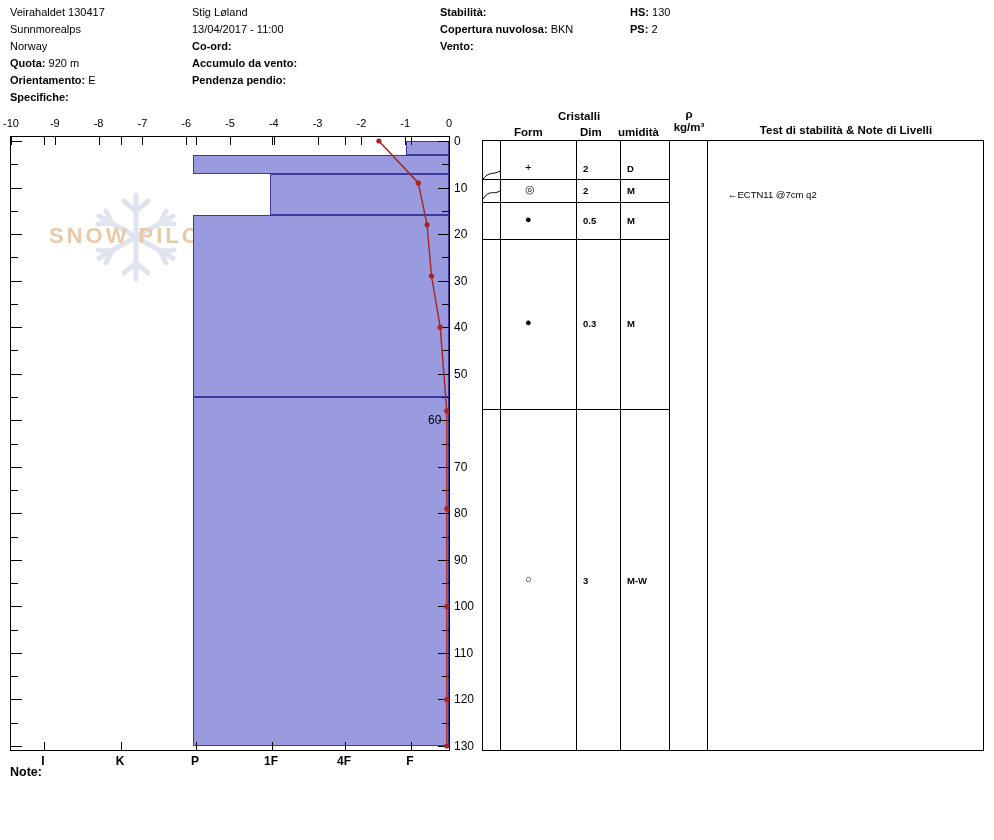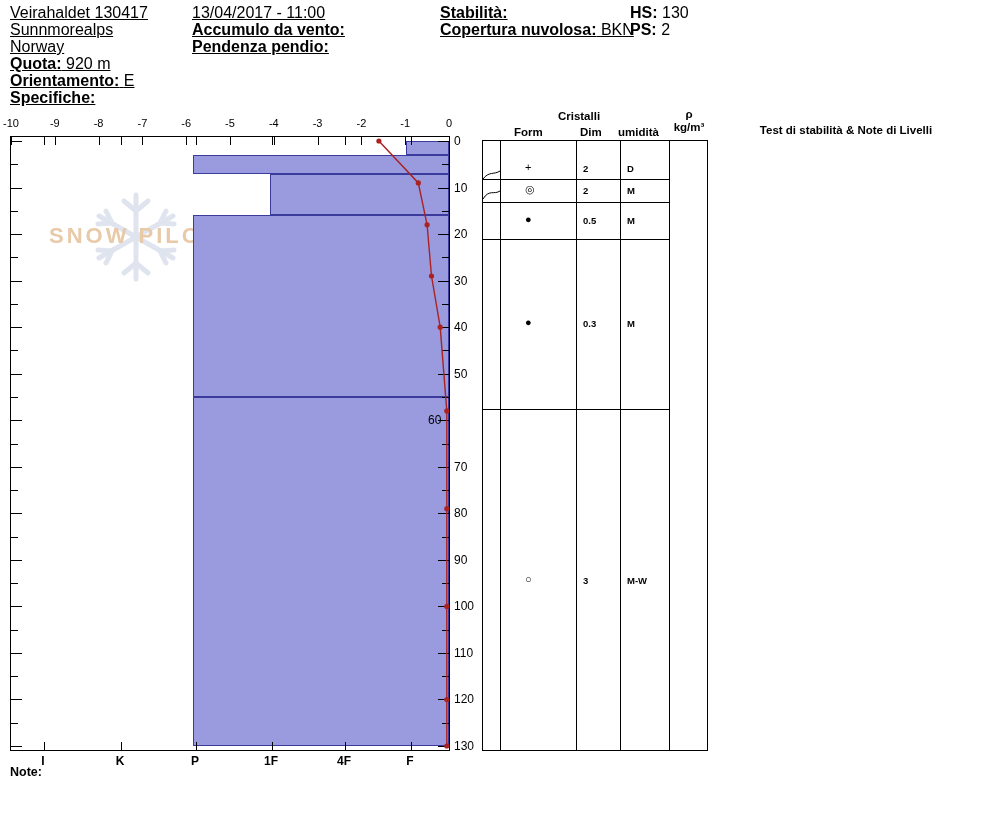--- a/index.html
+++ b/index.html
@@ -7,21 +7,21 @@
     margin: 0; padding: 0;
     width: 994px; height: 840px;
     background: #ffffff;
     font-family: "Liberation Sans", sans-serif;
     color: #000;
     overflow: hidden;
   }
   #root { position: relative; width: 994px; height: 840px; }
 
   
-  .hdr { position: absolute; font-size: 16px; line-height: 17px; text-decoration: underline; }
+  .hdr { position: absolute; font-size: 11px; line-height: 17px; }
   .hdr-col1 { left: 10px; top: 4px; width: 180px; }
   .hdr-col2 { left: 192px; top: 4px; width: 245px; }
   .hdr-col3 { left: 440px; top: 4px; width: 255px; }
   .hdr-col4 { left: 698px; top: 4px; width: 290px; }
   .row { white-space: nowrap; }
   .lbl { font-weight: bold; }
   .val { font-weight: normal; }
 
   
   .plot-area {
@@ -108,36 +108,39 @@
   <div class="hdr hdr-col1">
     <div class="row"><span class="val">Veirahaldet 130417</span></div>
     <div class="row"><span class="val">Sunnmorealps</span></div>
     <div class="row"><span class="val">Norway</span></div>
     <div class="row"><span class="lbl">Quota:</span> <span class="val">920 m</span></div>
     <div class="row"><span class="lbl">Orientamento:</span> <span class="val">E</span></div>
     <div class="row"><span class="lbl">Specifiche:</span> <span class="val"></span></div>
   </div>
 
   <div class="hdr hdr-col2">
+    <div class="row"><span class="val">Stig Løland</span></div>
     <div class="row"><span class="val">13/04/2017 - 11:00</span></div>
+    <div class="row"><span class="lbl">Co-ord:</span> <span class="val"></span></div>
     <div class="row"><span class="lbl">Accumulo da vento:</span> <span class="val"></span></div>
     <div class="row"><span class="lbl">Pendenza pendio:</span> <span class="val"></span></div>
   </div>
 
   <div class="hdr hdr-col3">
     <div class="row">
       <span class="lbl">Stabilità:</span>
       <span class="val"></span>
       <span style="position:absolute;left:190px;"><span class="lbl">HS:</span> <span class="val">130</span></span>
     </div>
     <div class="row">
       <span class="lbl">Copertura nuvolosa:</span>
       <span class="val">BKN</span>
       <span style="position:absolute;left:190px;"><span class="lbl">PS:</span> <span class="val">2</span></span>
     </div>
+    <div class="row"><span class="lbl">Vento:</span> <span class="val"></span></div>
   </div>
 
 
   <div class="haxis-labels" id="temp-axis-labels">
       <span style="left: 11px; top: 0px;">-10</span>
       <span style="left: 54.8px; top: 0px;">-9</span>
       <span style="left: 98.6px; top: 0px;">-8</span>
       <span style="left: 142.4px; top: 0px;">-7</span>
       <span style="left: 186.2px; top: 0px;">-6</span>
       <span style="left: 230px; top: 0px;">-5</span>
@@ -336,14 +339,19 @@
         <div class="g-cell" style="left: 100px; top: 433.5px;">3</div>
         <div class="g-cell" style="left: 144px; top: 433.5px;">M-W</div>
       </div>
     <svg id="grain-sketch" width="186" height="609" style="position:absolute;left:0;top:0;">
       <path d="M0,38 C6,30 11,34 17,30" stroke="#000" fill="none" stroke-width="1"></path>
       <path d="M0,58 C6,48 11,54 17,50" stroke="#000" fill="none" stroke-width="1"></path>
     </svg>
   </div>
 
   <div class="density-col"></div>
+  <div class="notes-col">
+    <div id="annotations">
+        <div class="arrow-note" style="left: 20px; top: 48px;">←ECTN11 @7cm  q2</div>
+      </div>
+  </div>
 
 </div>
 
 </body></html>

